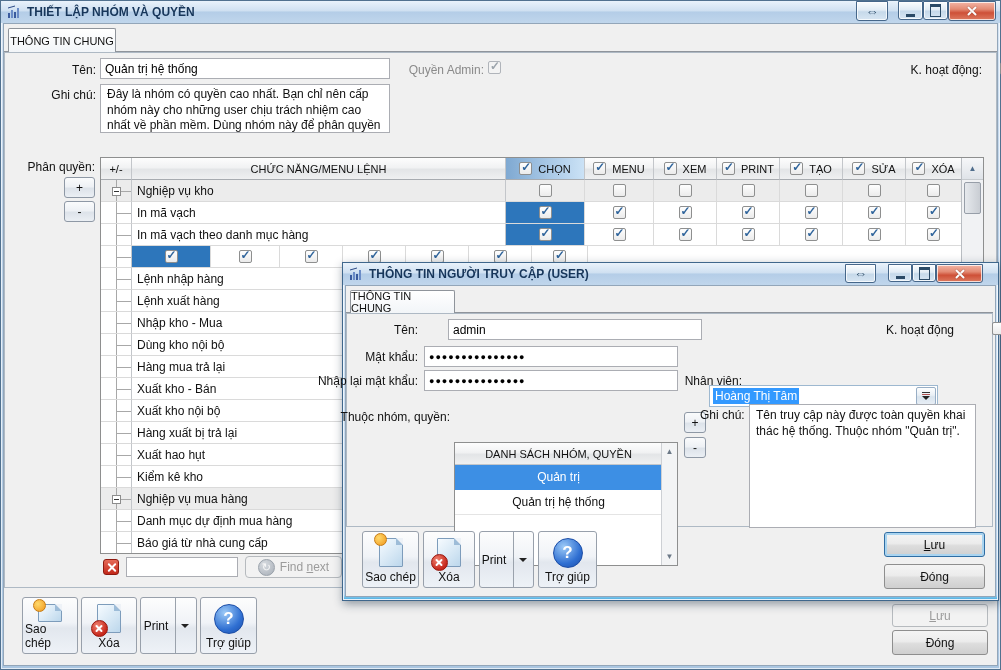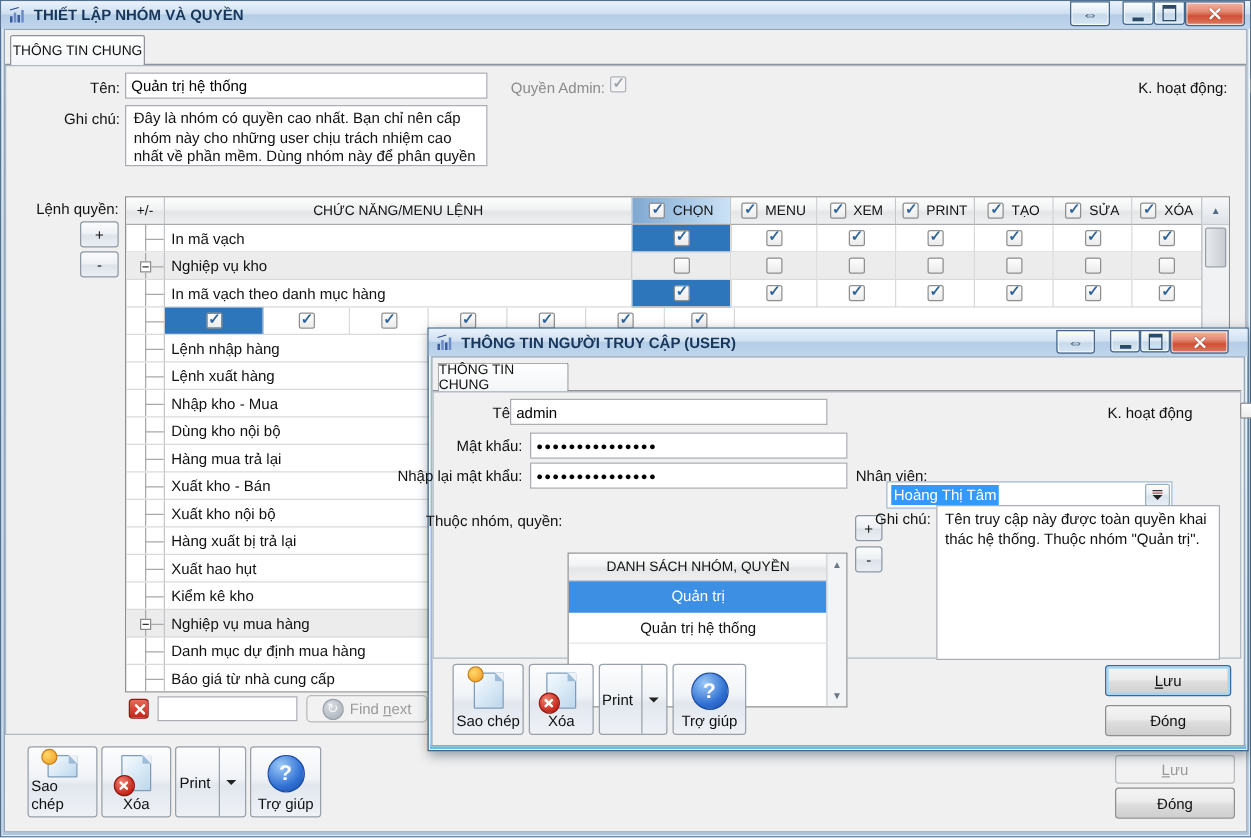--- a/index.html
+++ b/index.html
@@ -165,21 +165,21 @@
 <div class="abs rlabel" style="left:8px;top:63px;width:88px;z-index:4;">Tên:</div>
 <input class="abs tbox" style="left: 100px; top: 58px; width: 290px; height: 21px; z-index: 4;" value="Quản trị hệ thống">
 <div class="abs rlabel graylab" style="left:398px;top:63px;width:86px;z-index:4;">Quyền Admin:</div>
 <span class="abs cb checked dis" style="left:488px;top:61px;z-index:4;"></span>
 <div class="abs rlabel" style="left:872px;top:63px;width:110px;z-index:4;">K. hoạt động:</div>
 <span class="abs cb" style="left:984px;top:62px;z-index:4;"></span>
 <div class="abs rlabel" style="left:8px;top:88px;width:88px;z-index:4;">Ghi chú:</div>
 <div class="abs noteBox" style="left:100px;top:84px;width:290px;height:49px;z-index:4;">Đây là nhóm có quyền cao nhất. Bạn chỉ nên cấp nhóm này cho những user chịu trách nhiệm cao nhất về phần mềm. Dùng nhóm này để phân quyền cho các nhóm khác.</div>
 
 
-<div class="abs rlabel" style="left:2px;top:160px;width:93px;z-index:4;">Lệnh quyền:</div>
+<div class="abs rlabel" style="left:2px;top:160px;width:93px;z-index:4;">Phân quyền:</div>
 <div class="abs smallbtn" style="left:64px;top:177px;width:31px;height:21px;z-index:4;">
   <span>+</span>
 </div>
 <div class="abs smallbtn" style="left:64px;top:201px;width:31px;height:21px;z-index:4;">
   <span>-</span>
 </div>
 
 <div class="abs ptable" id="perm-table" style="left:100px;top:157px;width:884px;height:397px;z-index:3;">
   <div id="grid-header" class="gheadrow">
       <div class="gcell ghead" style="width: 31px;">
@@ -211,48 +211,20 @@
       <div class="gcell ghead" style="width: 63px;">
         <span class="cb checked"></span>
         <span>SỬA</span>
       </div>
       <div class="gcell ghead" style="width: 56px;">
         <span class="cb checked"></span>
         <span>XÓA</span>
       </div>
     </div>
   <div id="grid-body">
-      <div class="grow">
-        <div class="gcell tree" style="width: 31px;">
-          <i class="vline"></i>
-          <i class="hline"></i>
-        </div>
-        <div class="gcell name" style="width: 374px;">In mã vạch</div>
-        <div class="gcell check sel" style="width: 79px;">
-          <span class="cb checked"></span>
-        </div>
-        <div class="gcell check" style="width: 69px;">
-          <span class="cb checked"></span>
-        </div>
-        <div class="gcell check" style="width: 63px;">
-          <span class="cb checked"></span>
-        </div>
-        <div class="gcell check" style="width: 63px;">
-          <span class="cb checked"></span>
-        </div>
-        <div class="gcell check" style="width: 63px;">
-          <span class="cb checked"></span>
-        </div>
-        <div class="gcell check" style="width: 63px;">
-          <span class="cb checked"></span>
-        </div>
-        <div class="gcell check" style="width: 56px;">
-          <span class="cb checked"></span>
-        </div>
-      </div>
       <div class="grow group">
         <div class="gcell tree" style="width: 31px;">
           <i class="vline"></i>
           <i class="hline"></i>
           <i class="exp"></i>
         </div>
         <div class="gcell name" style="width: 374px;">Nghiệp vụ kho</div>
         <div class="gcell check" style="width: 79px;">
           <span class="cb"></span>
         </div>
@@ -266,20 +238,48 @@
           <span class="cb"></span>
         </div>
         <div class="gcell check" style="width: 63px;">
           <span class="cb"></span>
         </div>
         <div class="gcell check" style="width: 63px;">
           <span class="cb"></span>
         </div>
         <div class="gcell check" style="width: 56px;">
           <span class="cb"></span>
+        </div>
+      </div>
+      <div class="grow">
+        <div class="gcell tree" style="width: 31px;">
+          <i class="vline"></i>
+          <i class="hline"></i>
+        </div>
+        <div class="gcell name" style="width: 374px;">In mã vạch</div>
+        <div class="gcell check sel" style="width: 79px;">
+          <span class="cb checked"></span>
+        </div>
+        <div class="gcell check" style="width: 69px;">
+          <span class="cb checked"></span>
+        </div>
+        <div class="gcell check" style="width: 63px;">
+          <span class="cb checked"></span>
+        </div>
+        <div class="gcell check" style="width: 63px;">
+          <span class="cb checked"></span>
+        </div>
+        <div class="gcell check" style="width: 63px;">
+          <span class="cb checked"></span>
+        </div>
+        <div class="gcell check" style="width: 63px;">
+          <span class="cb checked"></span>
+        </div>
+        <div class="gcell check" style="width: 56px;">
+          <span class="cb checked"></span>
         </div>
       </div>
       <div class="grow">
         <div class="gcell tree" style="width: 31px;">
           <i class="vline"></i>
           <i class="hline"></i>
         </div>
         <div class="gcell name" style="width: 374px;">In mã vạch theo danh mục hàng</div>
         <div class="gcell check sel" style="width: 79px;">
           <span class="cb checked"></span>
@@ -774,21 +774,21 @@
 
 <div class="abs client" style="left:345px;top:285px;width:651px;height:312px;z-index:11;"></div>
 <div class="abs tab" style="left:350px;top:290px;width:105px;height:23px;z-index:13;">
   <span>THÔNG TIN CHUNG</span>
 </div>
 <div class="abs tabline" style="left:346px;top:312px;width:647px;height:1px;z-index:12;"></div>
 <div class="abs pagebox" style="left:346px;top:313px;width:647px;height:214px;z-index:11;"></div>
 
 
 <div class="abs rlabel" style="left:340px;top:323px;width:78px;z-index:13;">Tên:</div>
-<input class="abs tbox" style="left: 408px; top: 319px; width: 254px; height: 21px; z-index: 13;" value="admin">
+<input class="abs tbox" style="left: 448px; top: 319px; width: 254px; height: 21px; z-index: 13;" value="admin">
 <div class="abs rlabel" style="left:858px;top:323px;width:96px;z-index:13;">K. hoạt động</div>
 <span class="abs cb" style="left:959px;top:322px;z-index:13;"></span>
 
 <div class="abs rlabel" style="left:330px;top:350px;width:88px;z-index:13;">Mật khẩu:</div>
 <input class="abs tbox" style="left: 424px; top: 346px; width: 254px; height: 21px; z-index: 13; font-size: 9px; letter-spacing: 1px; font-weight: bold;" value="●●●●●●●●●●●●●●●">
 <div class="abs rlabel" style="left:300px;top:374px;width:118px;z-index:13;">Nhập lại mật khẩu:</div>
 <input class="abs tbox" style="left: 424px; top: 370px; width: 254px; height: 21px; z-index: 13; font-size: 9px; letter-spacing: 1px; font-weight: bold;" value="●●●●●●●●●●●●●●●">
 
 <div class="abs rlabel" style="left:672px;top:374px;width:70px;z-index:13;">Nhân viên:</div>
 <div class="abs combo" style="left:709px;top:369px;width:229px;height:22px;z-index:13;">

